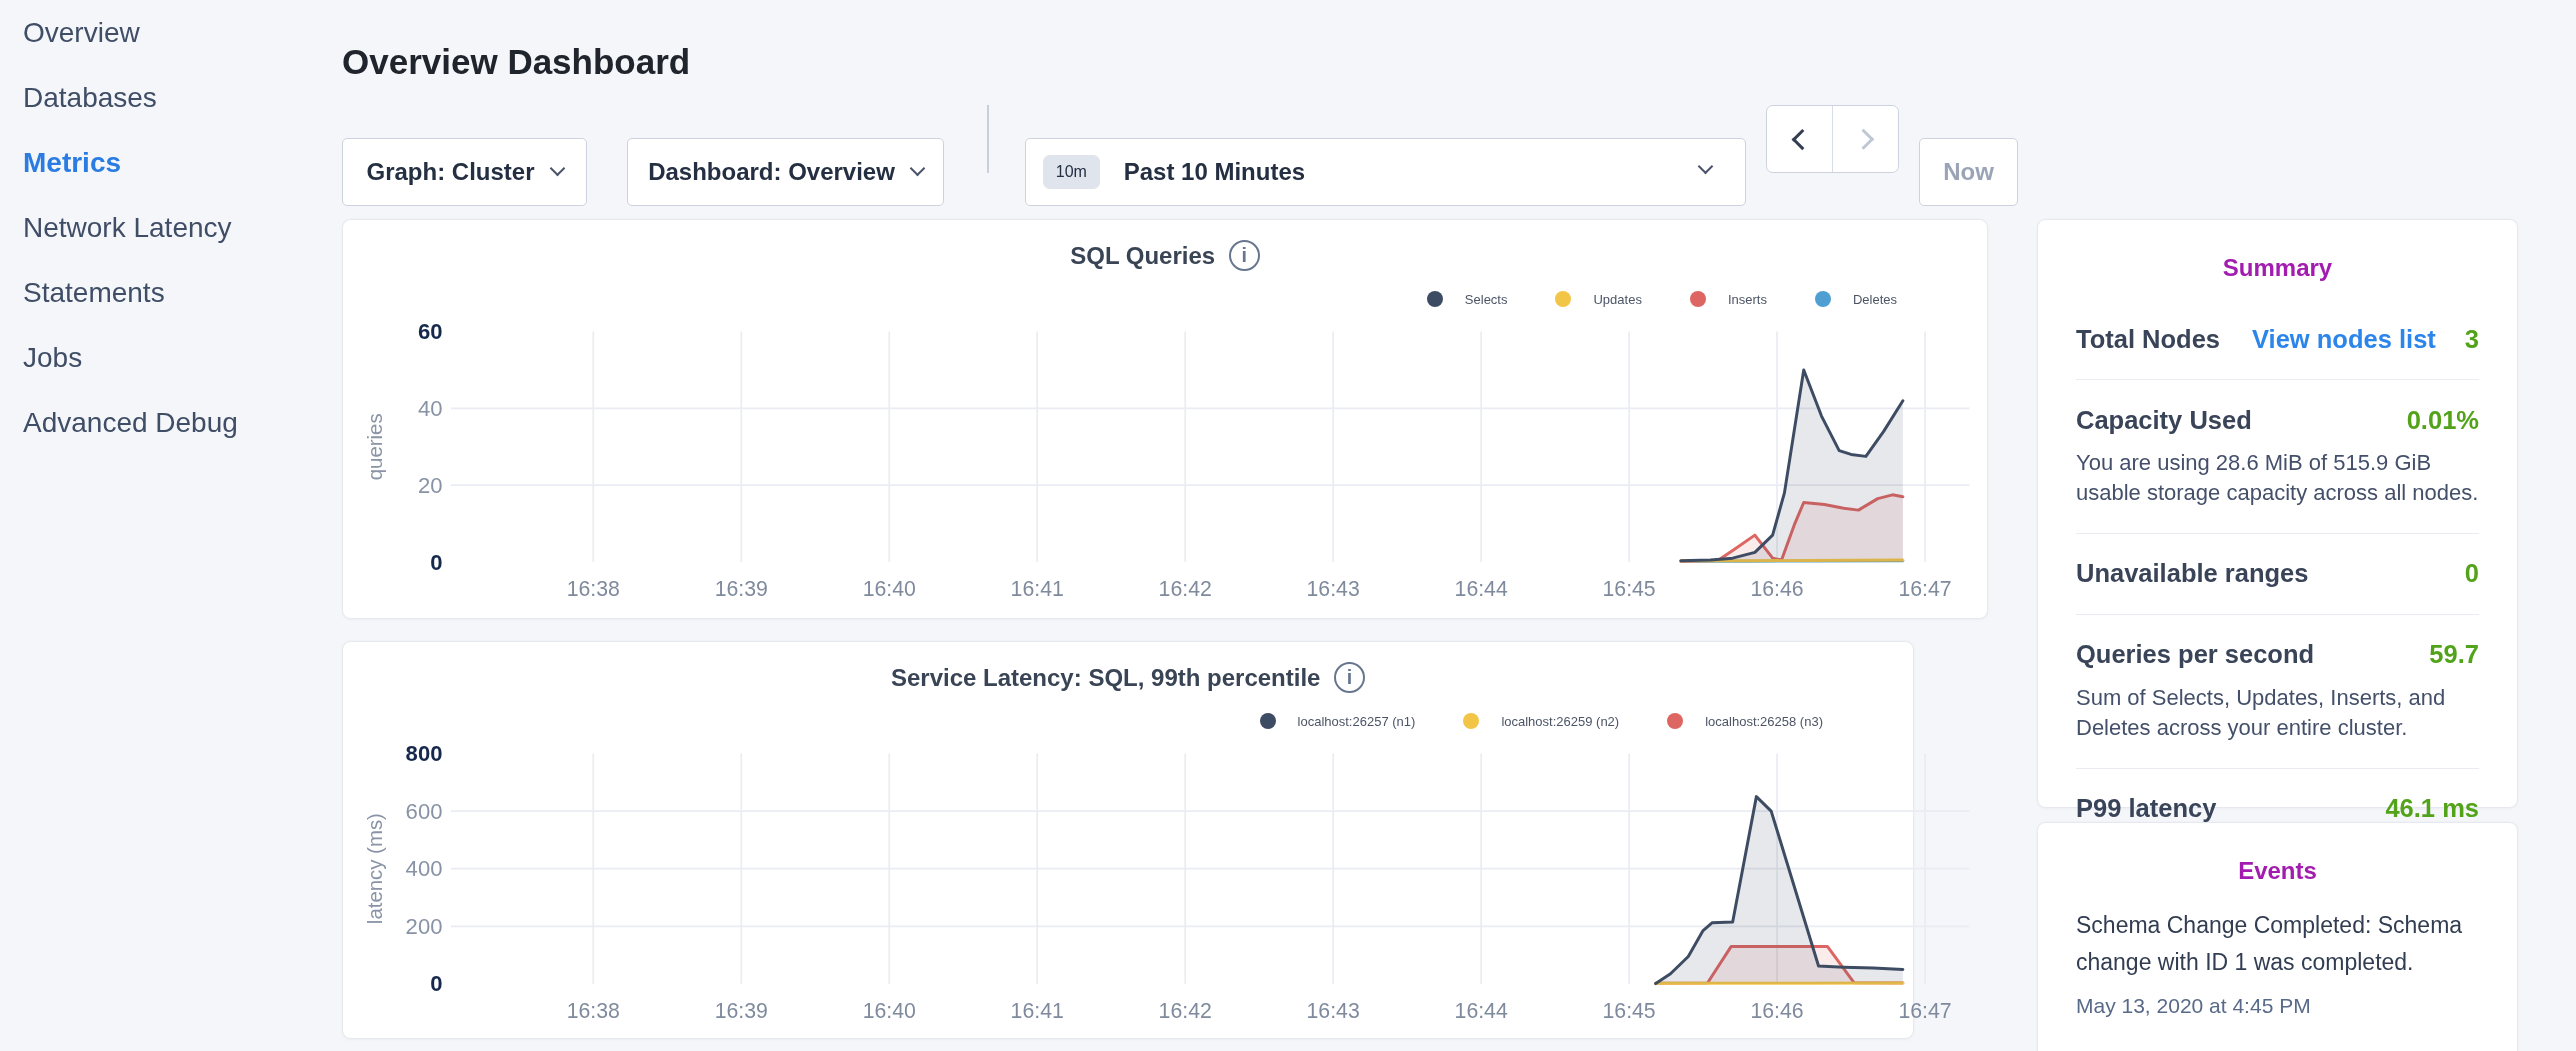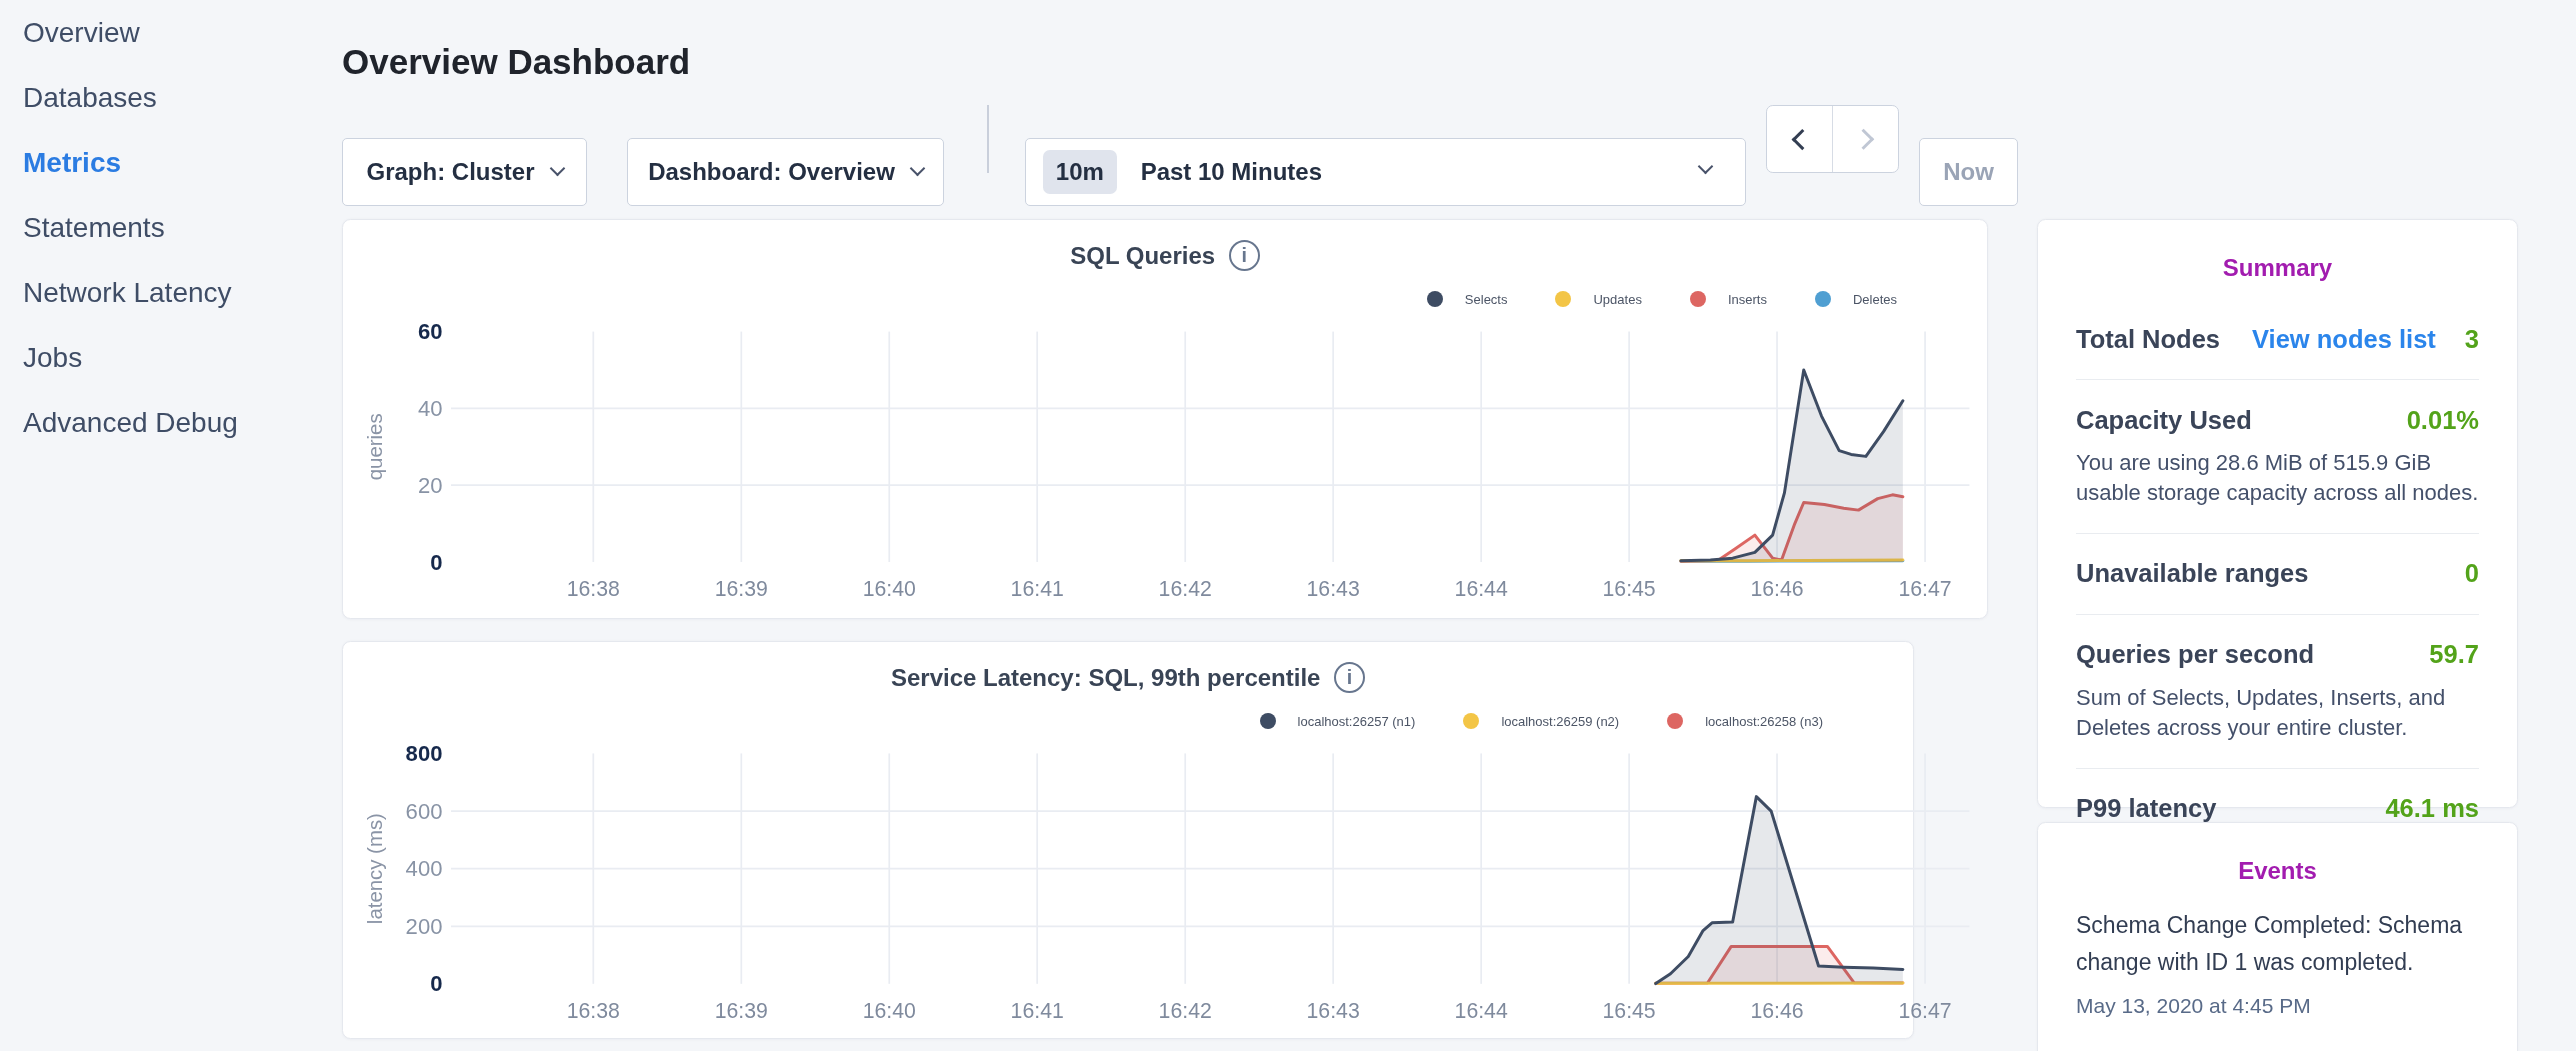--- a/index.html
+++ b/index.html
@@ -18,22 +18,22 @@
     font-weight:bold;color:#20242c;}
   .btn{position:absolute;top:105px;height:68px;background:#fff;
     border:1.7px solid #ccd3df;border-radius:5px;display:flex;align-items:center;
     justify-content:center;font-size:24px;font-weight:bold;color:#242f42;cursor:pointer;margin-top:33px;}
   #graph-dd{left:342px;width:245px;gap:17px;}
   #dash-dd{left:627px;width:317px;gap:17px;}
   .chev-down{display:inline-block;width:11px;height:11px;border-right:2.6px solid #49536a;
     border-bottom:2.6px solid #49536a;transform:rotate(45deg);margin-top:-6.8px;}
   .toolbar-divider{position:absolute;left:987px;top:105px;height:68px;width:1.7px;background:#c9cfdb;}
   #time-selector{left:1025px;width:721px;justify-content:flex-start;padding-left:17px;}
-  .range-badge{background:#e0e4ed;border-radius:6.8px;padding:7.7px 12.8px;font-size:24px;
-    font-weight:bold;color:#242f42;margin-right:24px;}
+  .range-badge{background:#e0e4ed;border-radius:6.8px;padding:7.7px 12.8px;font-size:16px;
+    font-weight:normal;color:#242f42;margin-right:24px;}
   #time-selector .chev-down{position:absolute;right:34px;top:29px;}
   .nav-group{position:absolute;left:1766px;top:105px;width:133px;height:68px;background:#fff;
     border:1.7px solid #ccd3df;border-radius:6.8px;display:flex;}
   .nav-group .half{flex:1;display:flex;align-items:center;justify-content:center;cursor:pointer;}
   .nav-group .half:first-child{border-right:1.7px solid #d7dce5;}
   .chev-left{display:inline-block;width:14.5px;height:14.5px;border-left:3.4px solid #333e52;
     border-bottom:3.4px solid #333e52;transform:rotate(45deg);margin-left:5.1px;}
   .chev-right{display:inline-block;width:14.5px;height:14.5px;border-right:3.4px solid #c0c7d4;
     border-bottom:3.4px solid #c0c7d4;transform:rotate(-45deg);margin-right:5.1px;}
   #now-btn{left:1919px;width:99px;color:#9aa4b6;}
@@ -74,22 +74,22 @@
   .event-msg{font-size:23px;line-height:1.62;color:#323d52;}
   .event-time{margin-top:12px;font-size:21px;color:#586a88;}
 </style>
 </head>
 <body>
 
 <nav class="sidebar" id="sidebar">
     <div class="side-item">Overview</div>
     <div class="side-item">Databases</div>
     <div class="side-item active">Metrics</div>
+    <div class="side-item">Network Latency</div>
     <div class="side-item">Statements</div>
-    <div class="side-item">Network Latency</div>
     <div class="side-item">Jobs</div>
     <div class="side-item">Advanced Debug</div>
   </nav>
 
 <h1 class="page-title">Overview Dashboard</h1>
 
 <div class="btn" id="graph-dd">
   <span>Graph: Cluster</span>
   <span class="chev-down"></span>
 </div>

